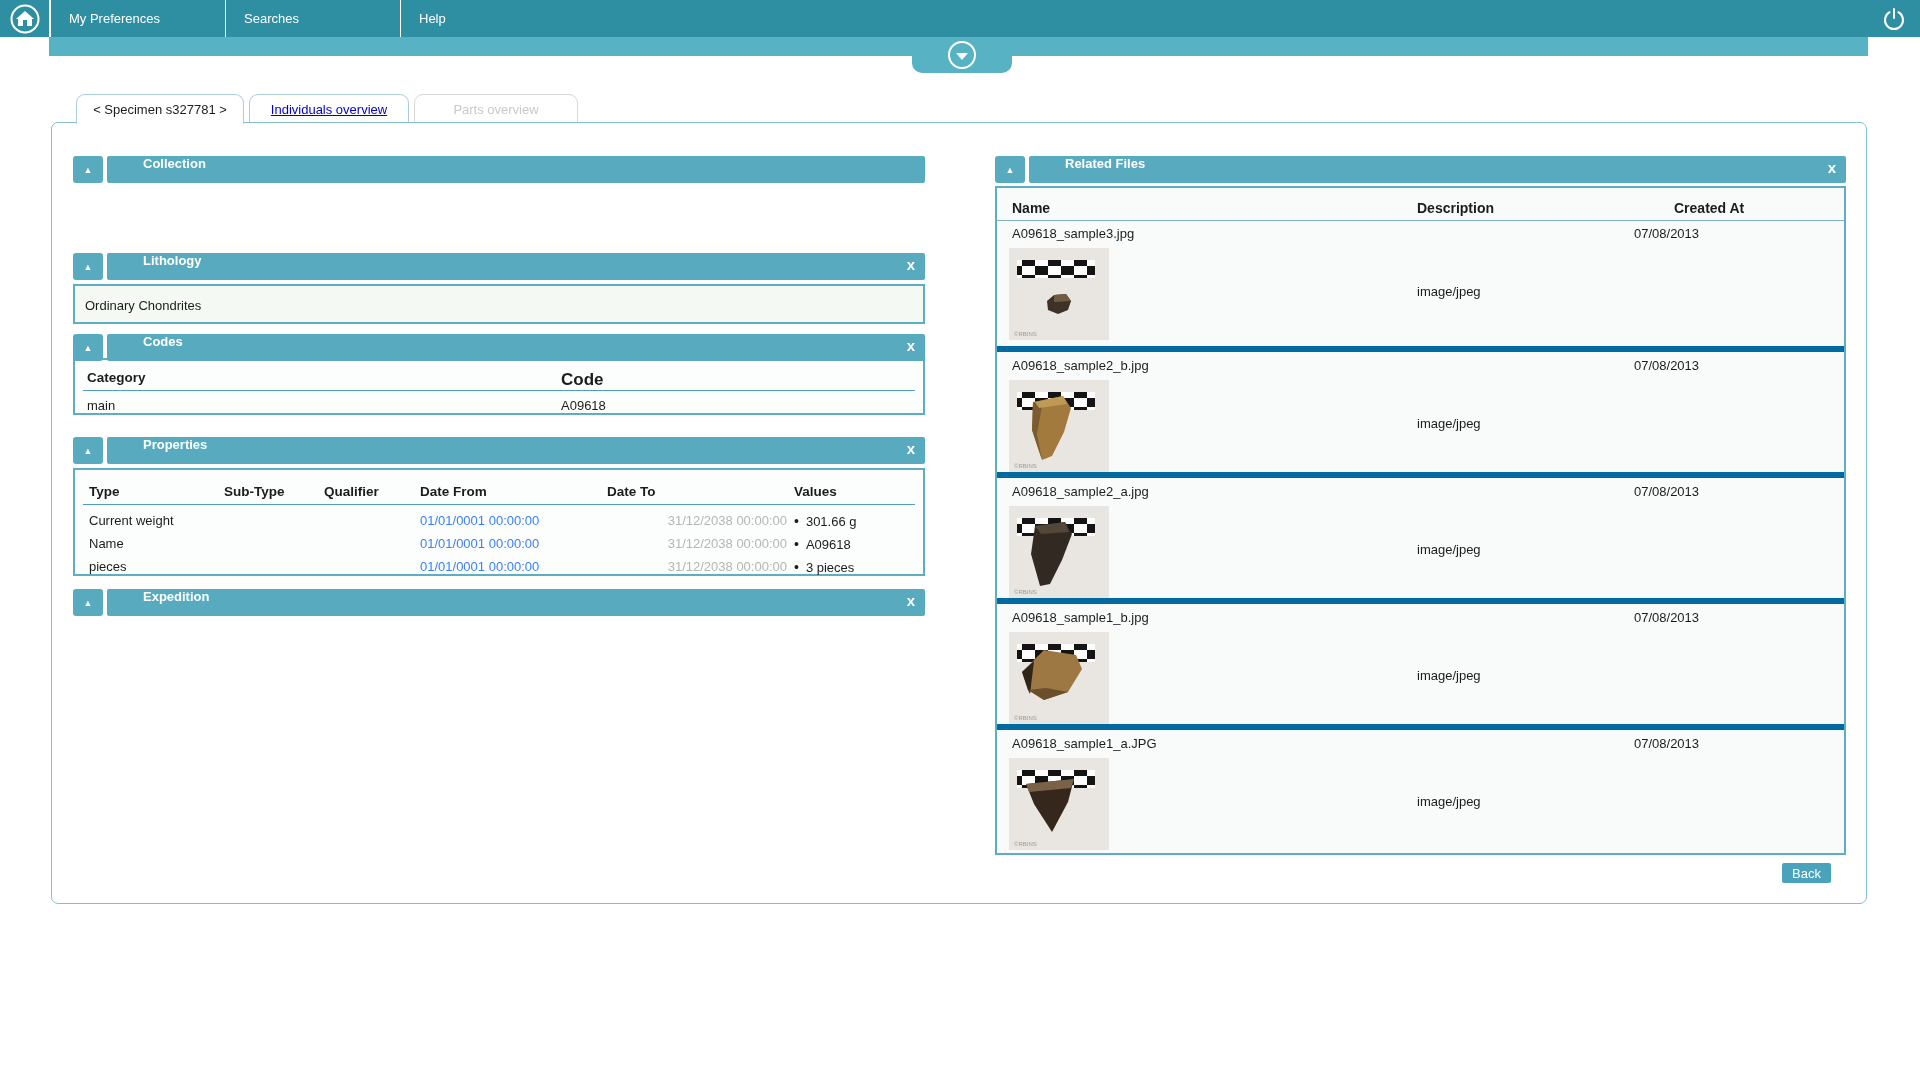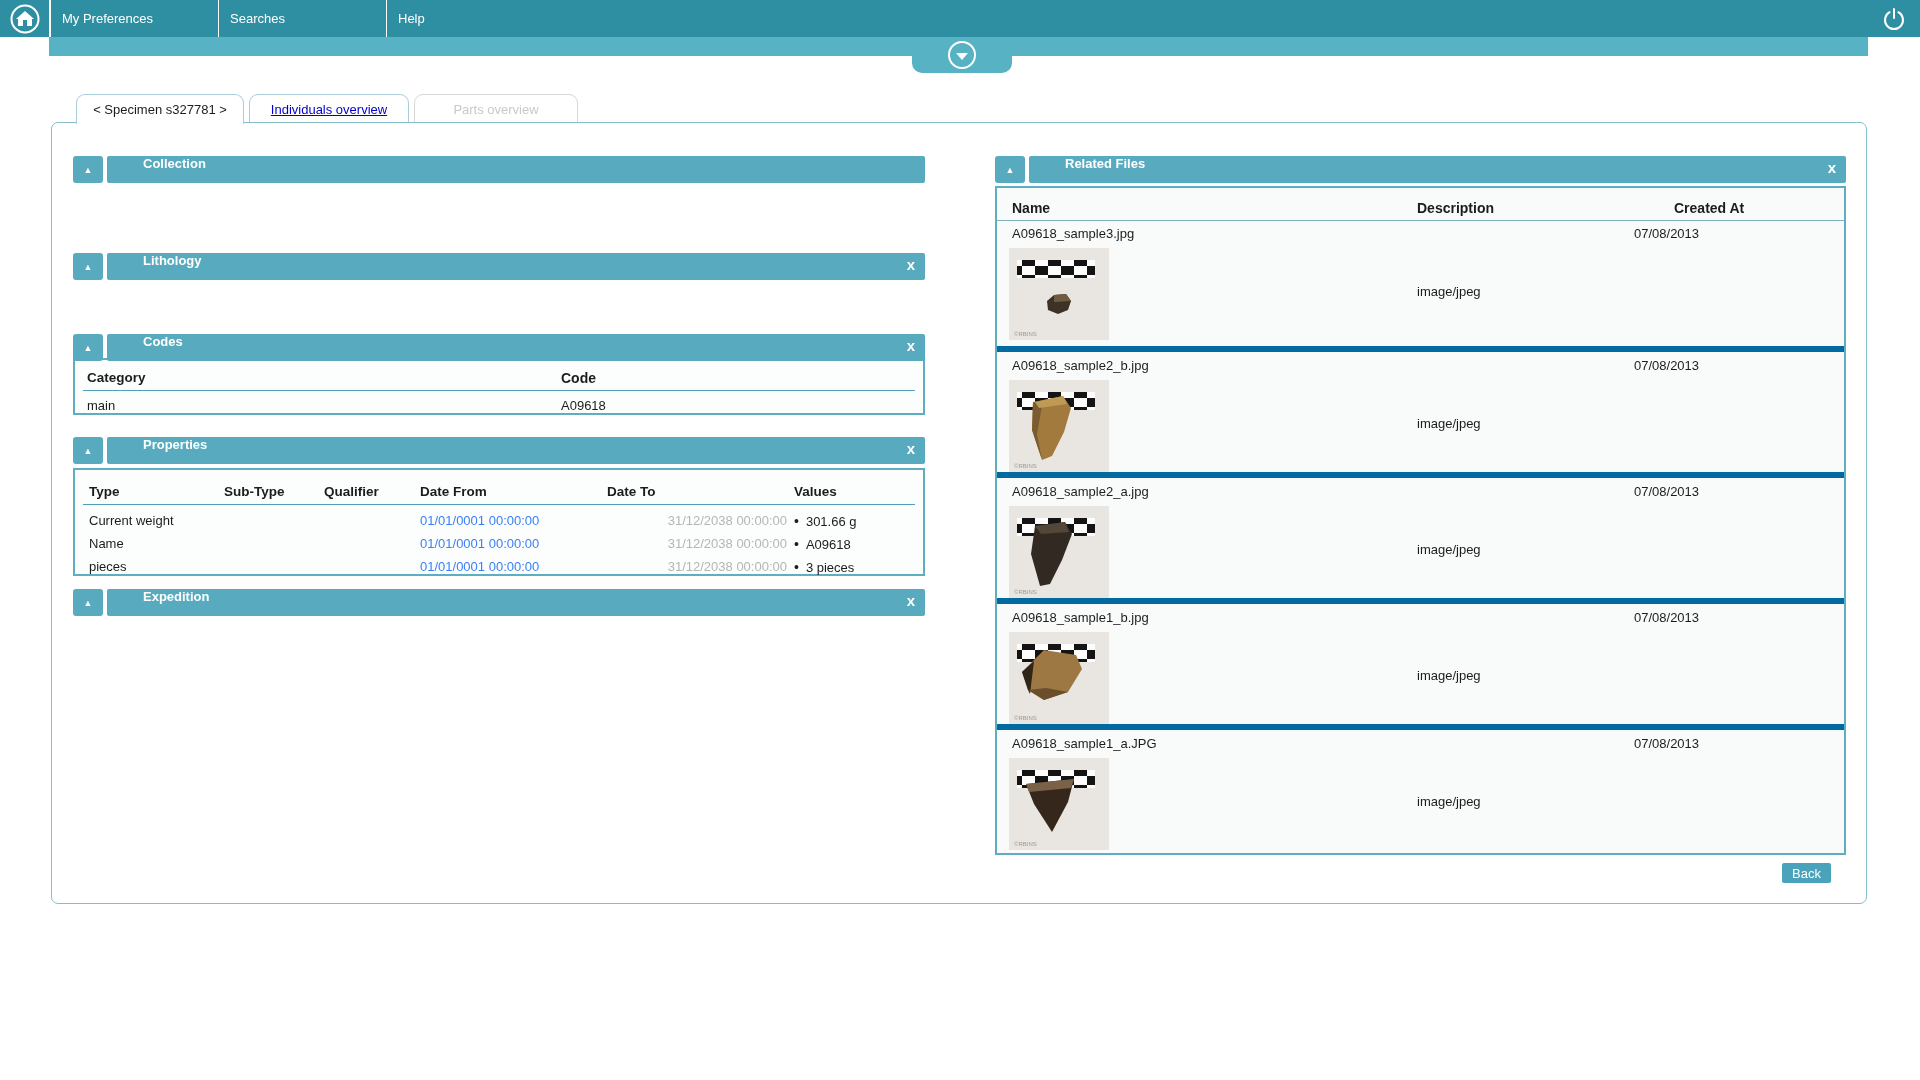--- a/index.html
+++ b/index.html
@@ -4,21 +4,21 @@
 <style>
   html,body{margin:0;padding:0;background:#fff;}
   .screen{position:relative;width:1920px;height:1080px;background:#ffffff;
           font-family:"Liberation Sans",sans-serif;font-size:13px;color:#1c1c1c;overflow:hidden;}
 
   
   .topbar{position:absolute;left:0;top:0;width:1920px;height:37px;background:#2f8fa2;}
   .homeblock{position:absolute;left:0;top:0;width:49px;height:37px;background:#2f8fa2;
              border-right:2px solid #ffffff;display:flex;align-items:center;justify-content:center;cursor:pointer;}
   .menu{position:absolute;left:51px;top:0;height:37px;display:flex;}
-  .menu-item{height:37px;display:flex;align-items:center;padding-left:11px;color:#fff;
+  .menu-item{height:37px;display:flex;align-items:center;padding-left:18px;color:#fff;
              width:156px;cursor:pointer;}
   .menu-item.sep{border-left:1px solid #ffffff;}
   .strip{position:absolute;left:49px;top:37px;width:1819px;height:19px;background:#57b2c4;}
   .powerblock{position:absolute;left:1868px;top:0;width:52px;height:37px;background:#2f8fa2;
               display:flex;align-items:center;justify-content:center;cursor:pointer;}
   .chevron-tab{position:absolute;left:912px;top:37px;width:100px;height:36px;background:#57b2c4;
                border-radius:0 0 10px 10px;display:flex;align-items:flex-end;justify-content:center;cursor:pointer;}
   .chevron-circle{width:24px;height:24px;border:2px solid #fff;border-radius:50%;margin-bottom:4px;
                   display:flex;align-items:center;justify-content:center;}
   .chevron-circle .tri{width:0;height:0;border-left:6px solid transparent;border-right:6px solid transparent;
@@ -55,21 +55,21 @@
   .hdr-properties{top:437px;} .body-properties{top:468px;height:108px;background:#fcfdfd;}
   .hdr-expedition{top:589px;} .body-expedition{top:620px;height:40px;background:#f4f9f4;}
 
   .pad-text{position:absolute;left:10px;top:12px;}
   .body-collection .line1{position:absolute;left:10px;top:8px;}
   .body-collection .line2{position:absolute;left:10px;top:26px;font-weight:bold;}
   .body-collection .catval{position:absolute;left:590px;top:28px;}
 
   
   .codes-h-category{position:absolute;left:12px;top:10px;font-weight:bold;font-size:13.5px;}
-  .codes-h-code{position:absolute;left:486px;top:10px;font-weight:bold;font-size:14px;}
+  .codes-h-code{position:absolute;left:486px;top:10px;font-weight:bold;font-size:17px;}
   .codes-underline{position:absolute;left:8px;right:8px;top:30px;border-top:1px solid #4f9fb5;}
   .codes-cell-category{position:absolute;left:12px;top:38px;}
   .codes-cell-code{position:absolute;left:486px;top:38px;}
 
   
   .prop-h{position:absolute;top:14px;font-weight:bold;font-size:13.5px;}
   .ph-type{left:14px;} .ph-sub{left:149px;} .ph-qual{left:249px;}
   .ph-from{left:345px;} .ph-to{left:532px;} .ph-val{left:719px;}
   .prop-underline{position:absolute;left:8px;right:8px;top:34px;border-top:1px solid #4f9fb5;}
   .prop-row{position:absolute;left:0;width:100%;height:23px;}
@@ -169,20 +169,23 @@
 
   <div class="panel-header lpanel hdr-lithology">
     <div class="collapse-btn">
       <span>▲</span>
     </div>
     <div class="header-bar">
       <span>Lithology</span>
       <span class="close-btn">x</span>
     </div>
   </div>
+  <div class="panel-body lbody body-lithology">
+    <div class="pad-text">Ordinary Chondrites</div>
+  </div>
 
   <div class="panel-header lpanel hdr-codes">
     <div class="collapse-btn">
       <span>▲</span>
     </div>
     <div class="header-bar">
       <span>Codes</span>
       <span class="close-btn">x</span>
     </div>
   </div>

